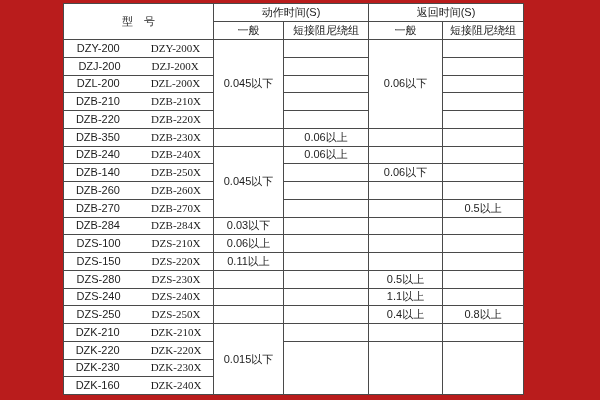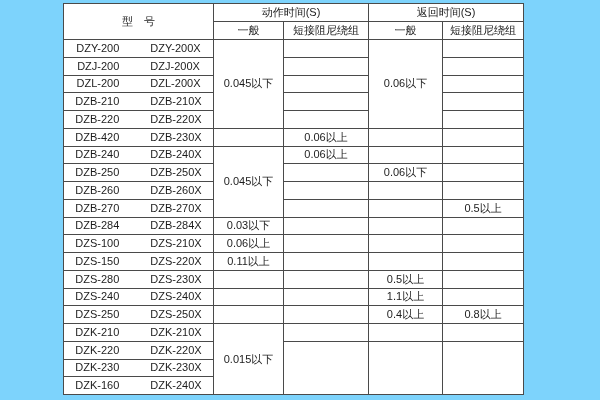--- a/index.html
+++ b/index.html
@@ -7,21 +7,21 @@
     padding: 0;
     width: 600px;
     height: 400px;
     background: #ffffff;
     font-family: "Liberation Sans", "DejaVu Sans", sans-serif;
   }
   .page {
     position: relative;
     width: 600px;
     height: 400px;
-    background: #7dd3fc;
+    background: #b91c1c;
     overflow: hidden;
   }
   table.spec {
     position: absolute;
     left: 63px;
     top: 3px;
     width: 460px;
     height: 392px;
     border-collapse: collapse;
     table-layout: fixed;
@@ -35,21 +35,21 @@
     line-height: 1;
     color: #1c1c1c;
     text-align: center;
     vertical-align: middle;
     font-weight: normal;
     white-space: nowrap;
     overflow: hidden;
   }
   thead tr { height: 18px; }
   .mc .ma { display: inline-block; margin-right: 31px; }
-  .mc .mb { display: inline-block; }
+  .mc .mb { display: inline-block; font-family: Liberation Serif, serif; }
 </style>
 </head>
 <body>
 
 <div class="page">
   <table class="spec">
     <colgroup>
       <col style="width:150px">
         <col style="width:70px">
         <col style="width:85px">
@@ -91,35 +91,35 @@
         <td class="mc"><span class="ma">DZB-210</span><span class="mb">DZB-210X</span></td>
         <td></td>
         <td></td>
       </tr>
       <tr>
         <td class="mc"><span class="ma">DZB-220</span><span class="mb">DZB-220X</span></td>
         <td></td>
         <td></td>
       </tr>
       <tr>
-        <td class="mc"><span class="ma">DZB-420</span><span class="mb">DZB-230X</span></td>
+        <td class="mc"><span class="ma">DZB-350</span><span class="mb">DZB-230X</span></td>
         <td></td>
         <td>0.06以上</td>
         <td></td>
         <td></td>
       </tr>
       <tr>
         <td class="mc"><span class="ma">DZB-240</span><span class="mb">DZB-240X</span></td>
         <td rowspan="4">0.045以下</td>
         <td>0.06以上</td>
         <td></td>
         <td></td>
       </tr>
       <tr>
-        <td class="mc"><span class="ma">DZB-250</span><span class="mb">DZB-250X</span></td>
+        <td class="mc"><span class="ma">DZB-140</span><span class="mb">DZB-250X</span></td>
         <td></td>
         <td>0.06以下</td>
         <td></td>
       </tr>
       <tr>
         <td class="mc"><span class="ma">DZB-260</span><span class="mb">DZB-260X</span></td>
         <td></td>
         <td></td>
         <td></td>
       </tr>

